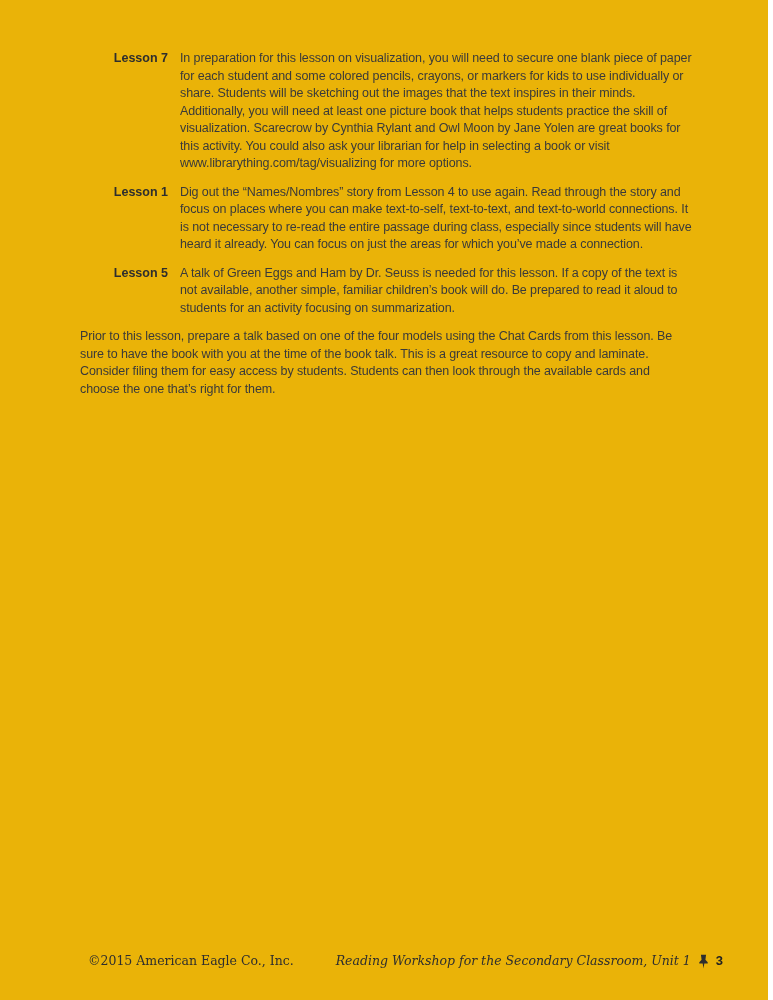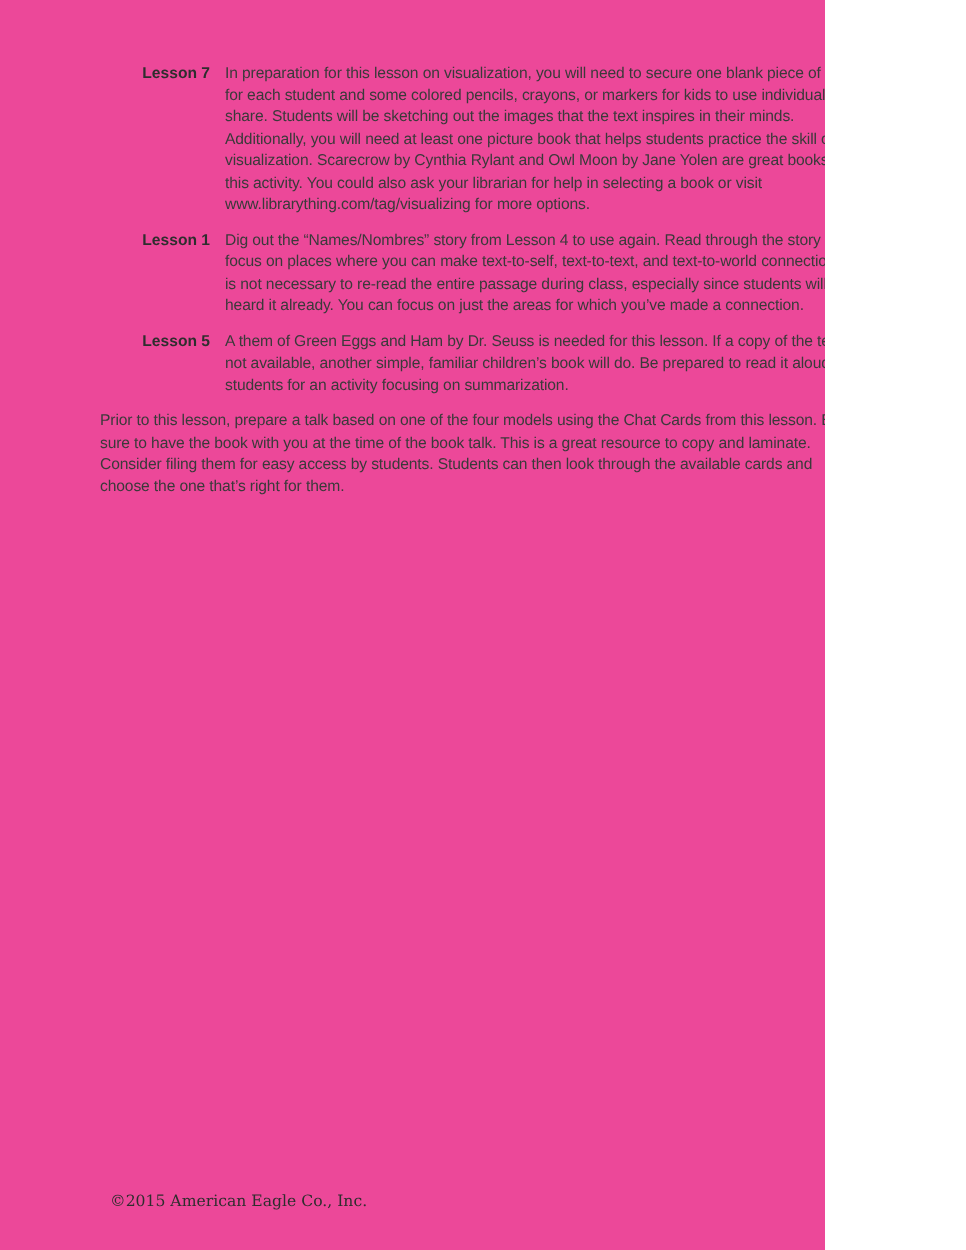--- a/index.html
+++ b/index.html
@@ -2,23 +2,23 @@
 <html><head>
 <meta charset="utf-8">
 <style>
   html, body {
     margin: 0;
     padding: 0;
     background: #ffffff;
   }
   .page {
     position: relative;
-    width: 660px;
+    width: 768px;
     height: 1000px;
-    background: #ec4899;
+    background: #eab308;
     font-family: "Liberation Sans", sans-serif;
     color: #3a3a3a;
     overflow: hidden;
   }
   .content {
     position: absolute;
     top: 50px;
     left: 80px;
     width: 612px;
   }
@@ -89,26 +89,35 @@
       <div class="lesson-body"><span>In preparation for this lesson on visualization, you will need to secure one blank piece of paper for each student and some colored pencils, crayons, or markers for kids to use individually or share. Students will be sketching out the images that the text inspires in their minds. Additionally, you will need at least one picture book that helps students practice the skill of visualization. </span><span class="i">Scarecrow</span><span> by Cynthia Rylant and </span><span class="i">Owl Moon</span><span> by Jane Yolen are great books for this activity. You could also ask your librarian for help in selecting a book or visit www.librarything.com/tag/visualizing for more options.</span></div>
     </div>
 
     <div class="lesson-row">
       <div class="lesson-label">Lesson 1</div>
       <div class="lesson-body"><span>Dig out the </span><span class="b">“Names/Nombres”</span><span> story from Lesson 4 to use again. Read through the story and focus on places where you can make text-to-self, text-to-text, and text-to-world connections. It is not necessary to re-read the entire passage during class, especially since students will have heard it already. You can focus on just the areas for which you’ve made a connection.</span></div>
     </div>
 
     <div class="lesson-row">
       <div class="lesson-label">Lesson 5</div>
-      <div class="lesson-body"><span>A them of </span><span class="i">Green Eggs and Ham</span><span> by Dr. Seuss is needed for this lesson. If a copy of the text is not available, another simple, familiar children’s book will do. Be prepared to read it aloud to students for an activity focusing on summarization.</span></div>
+      <div class="lesson-body"><span>A talk of </span><span class="i">Green Eggs and Ham</span><span> by Dr. Seuss is needed for this lesson. If a copy of the text is not available, another simple, familiar children’s book will do. Be prepared to read it aloud to students for an activity focusing on summarization.</span></div>
     </div>
 
     <div class="lesson-row">
       <div class="lesson-body"><span>Prior to this lesson, prepare a talk based on one of the four models using the Chat Cards from this lesson. Be sure to have the book with you at the time of the book talk. This is a great resource to copy and laminate. Consider filing them for easy access by students. Students can then look through the available cards and choose the one that’s right for them.</span></div>
     </div>
 
   </div>
 
   <div class="footer">
     <span class="footer-copyright">©2015 American Eagle Co., Inc.</span>
+    <span class="footer-right">
+      <span class="footer-title">Reading Workshop for the Secondary Classroom, Unit 1</span>
+      <span class="pin">
+        <svg width="11" height="15" viewBox="0 0 12 16" aria-hidden="true">
+          <path d="M3.2 0.5 H8.8 L8.1 6.2 L10.6 8.8 V10.2 H6.9 L6 15.6 L5.1 10.2 H1.4 V8.8 L3.9 6.2 L3.2 0.5 Z" fill="#2e2e2e"></path>
+        </svg>
+      </span>
+      <span class="page-num">3</span>
+    </span>
   </div>
 
 </div>
 
 </body></html>

